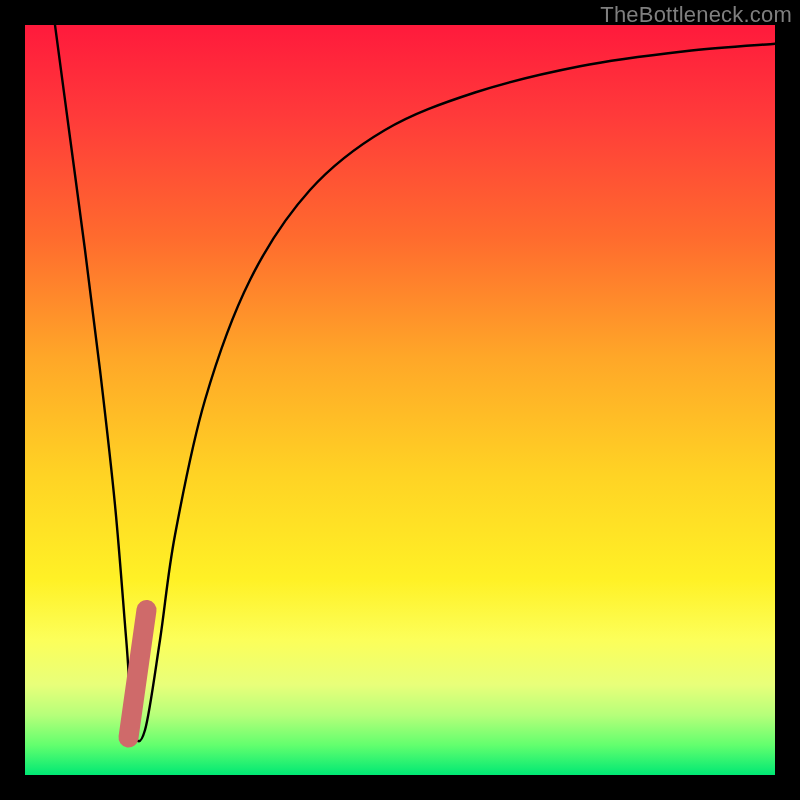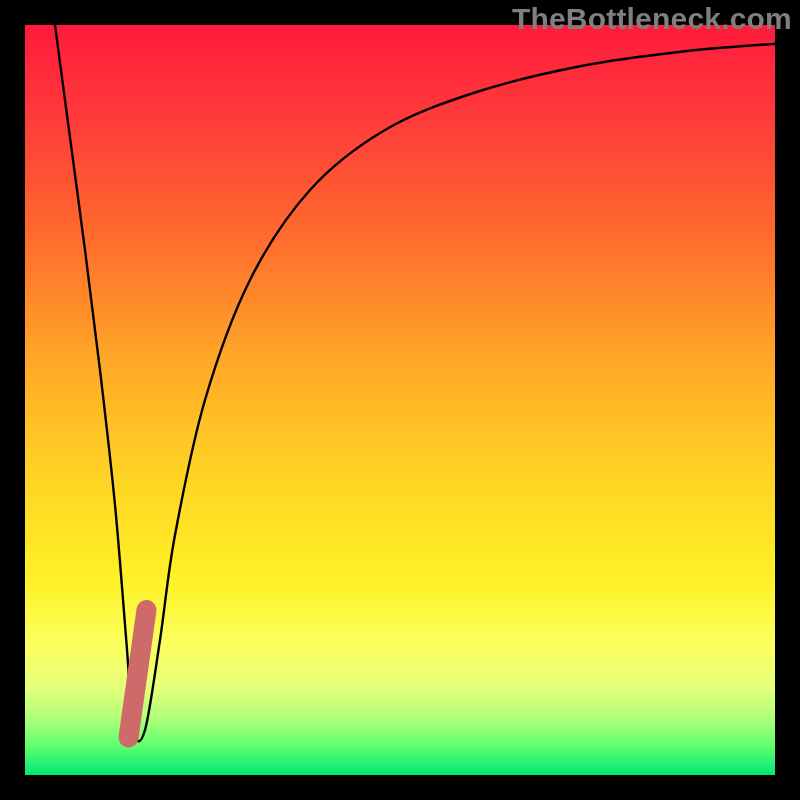--- a/index.html
+++ b/index.html
@@ -46,22 +46,22 @@
       #b6ff7a 92%,
       #63ff6e 96%,
       #00e874 100%
     );
   }
   .watermark {
     position: absolute;
     top: 2px;
     right: 8px;
     color: #7f7f7f;
-    font-size: 30px;
-    font-weight: 700;
+    font-size: 22px;
+    font-weight: 400;
     letter-spacing: 0.2px;
     user-select: none;
   }
   svg.curves {
     position: absolute;
     left: 0;
     top: 0;
     width: 750px;
     height: 750px;
   }

